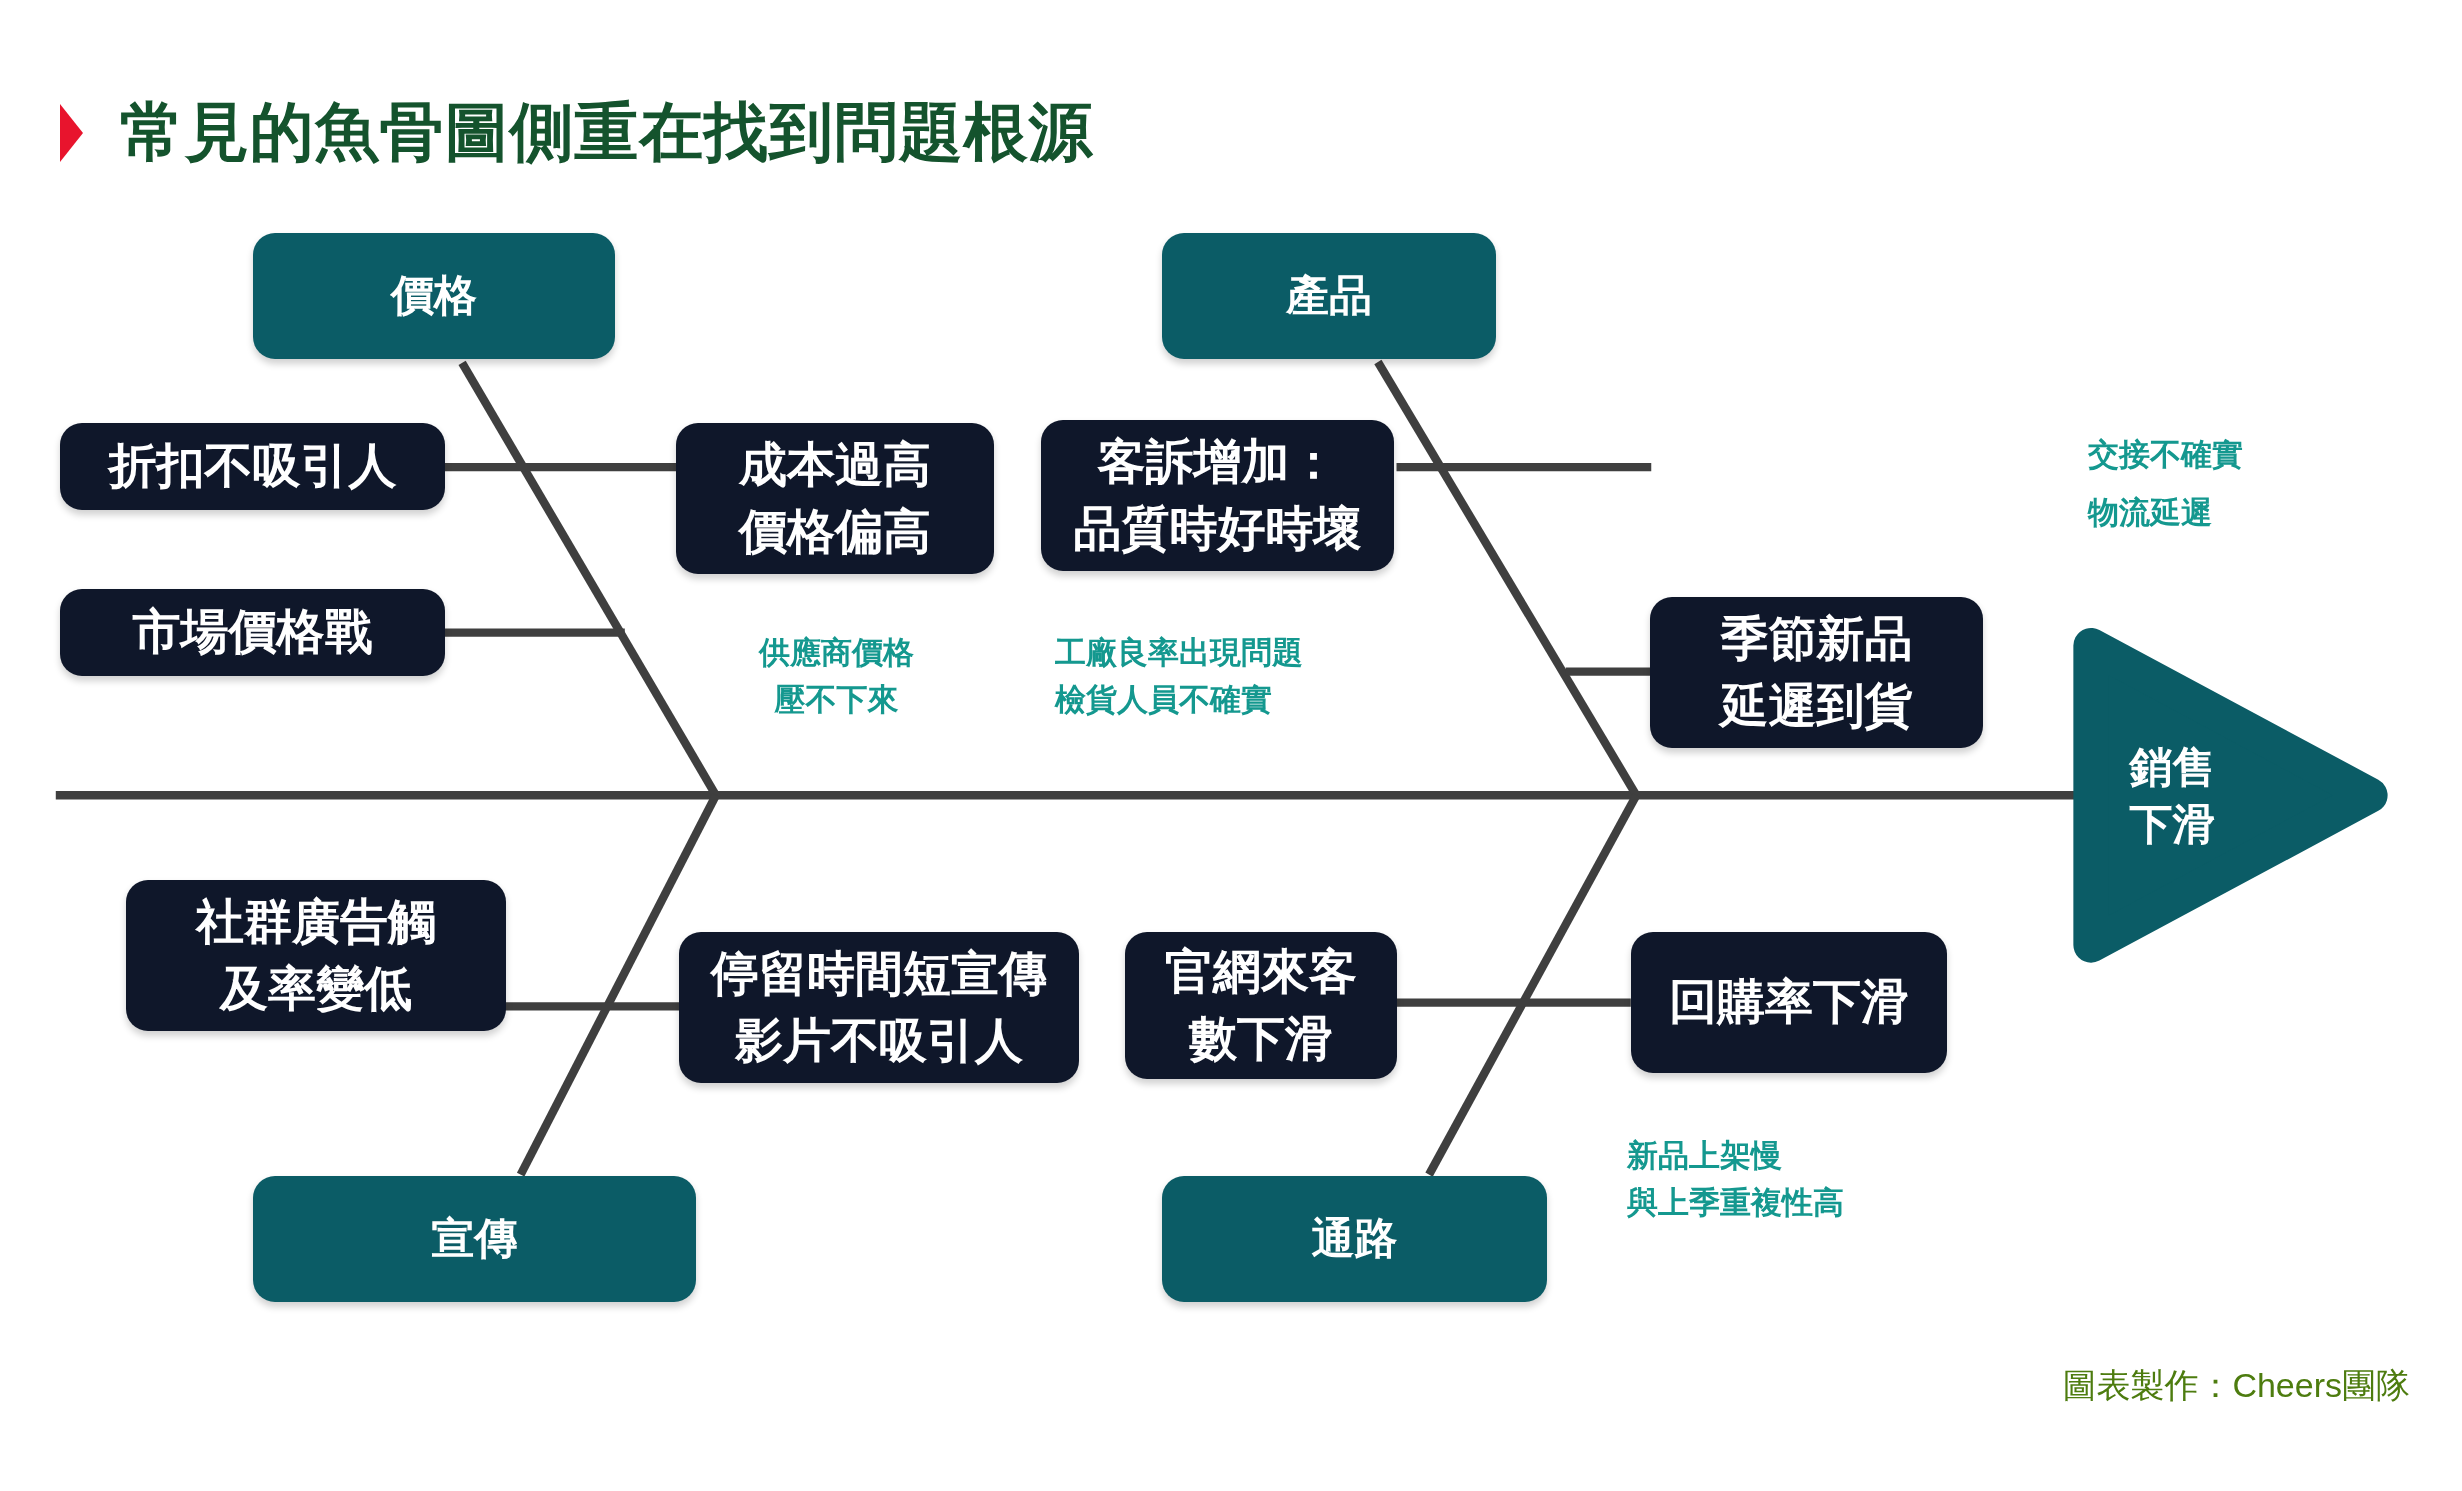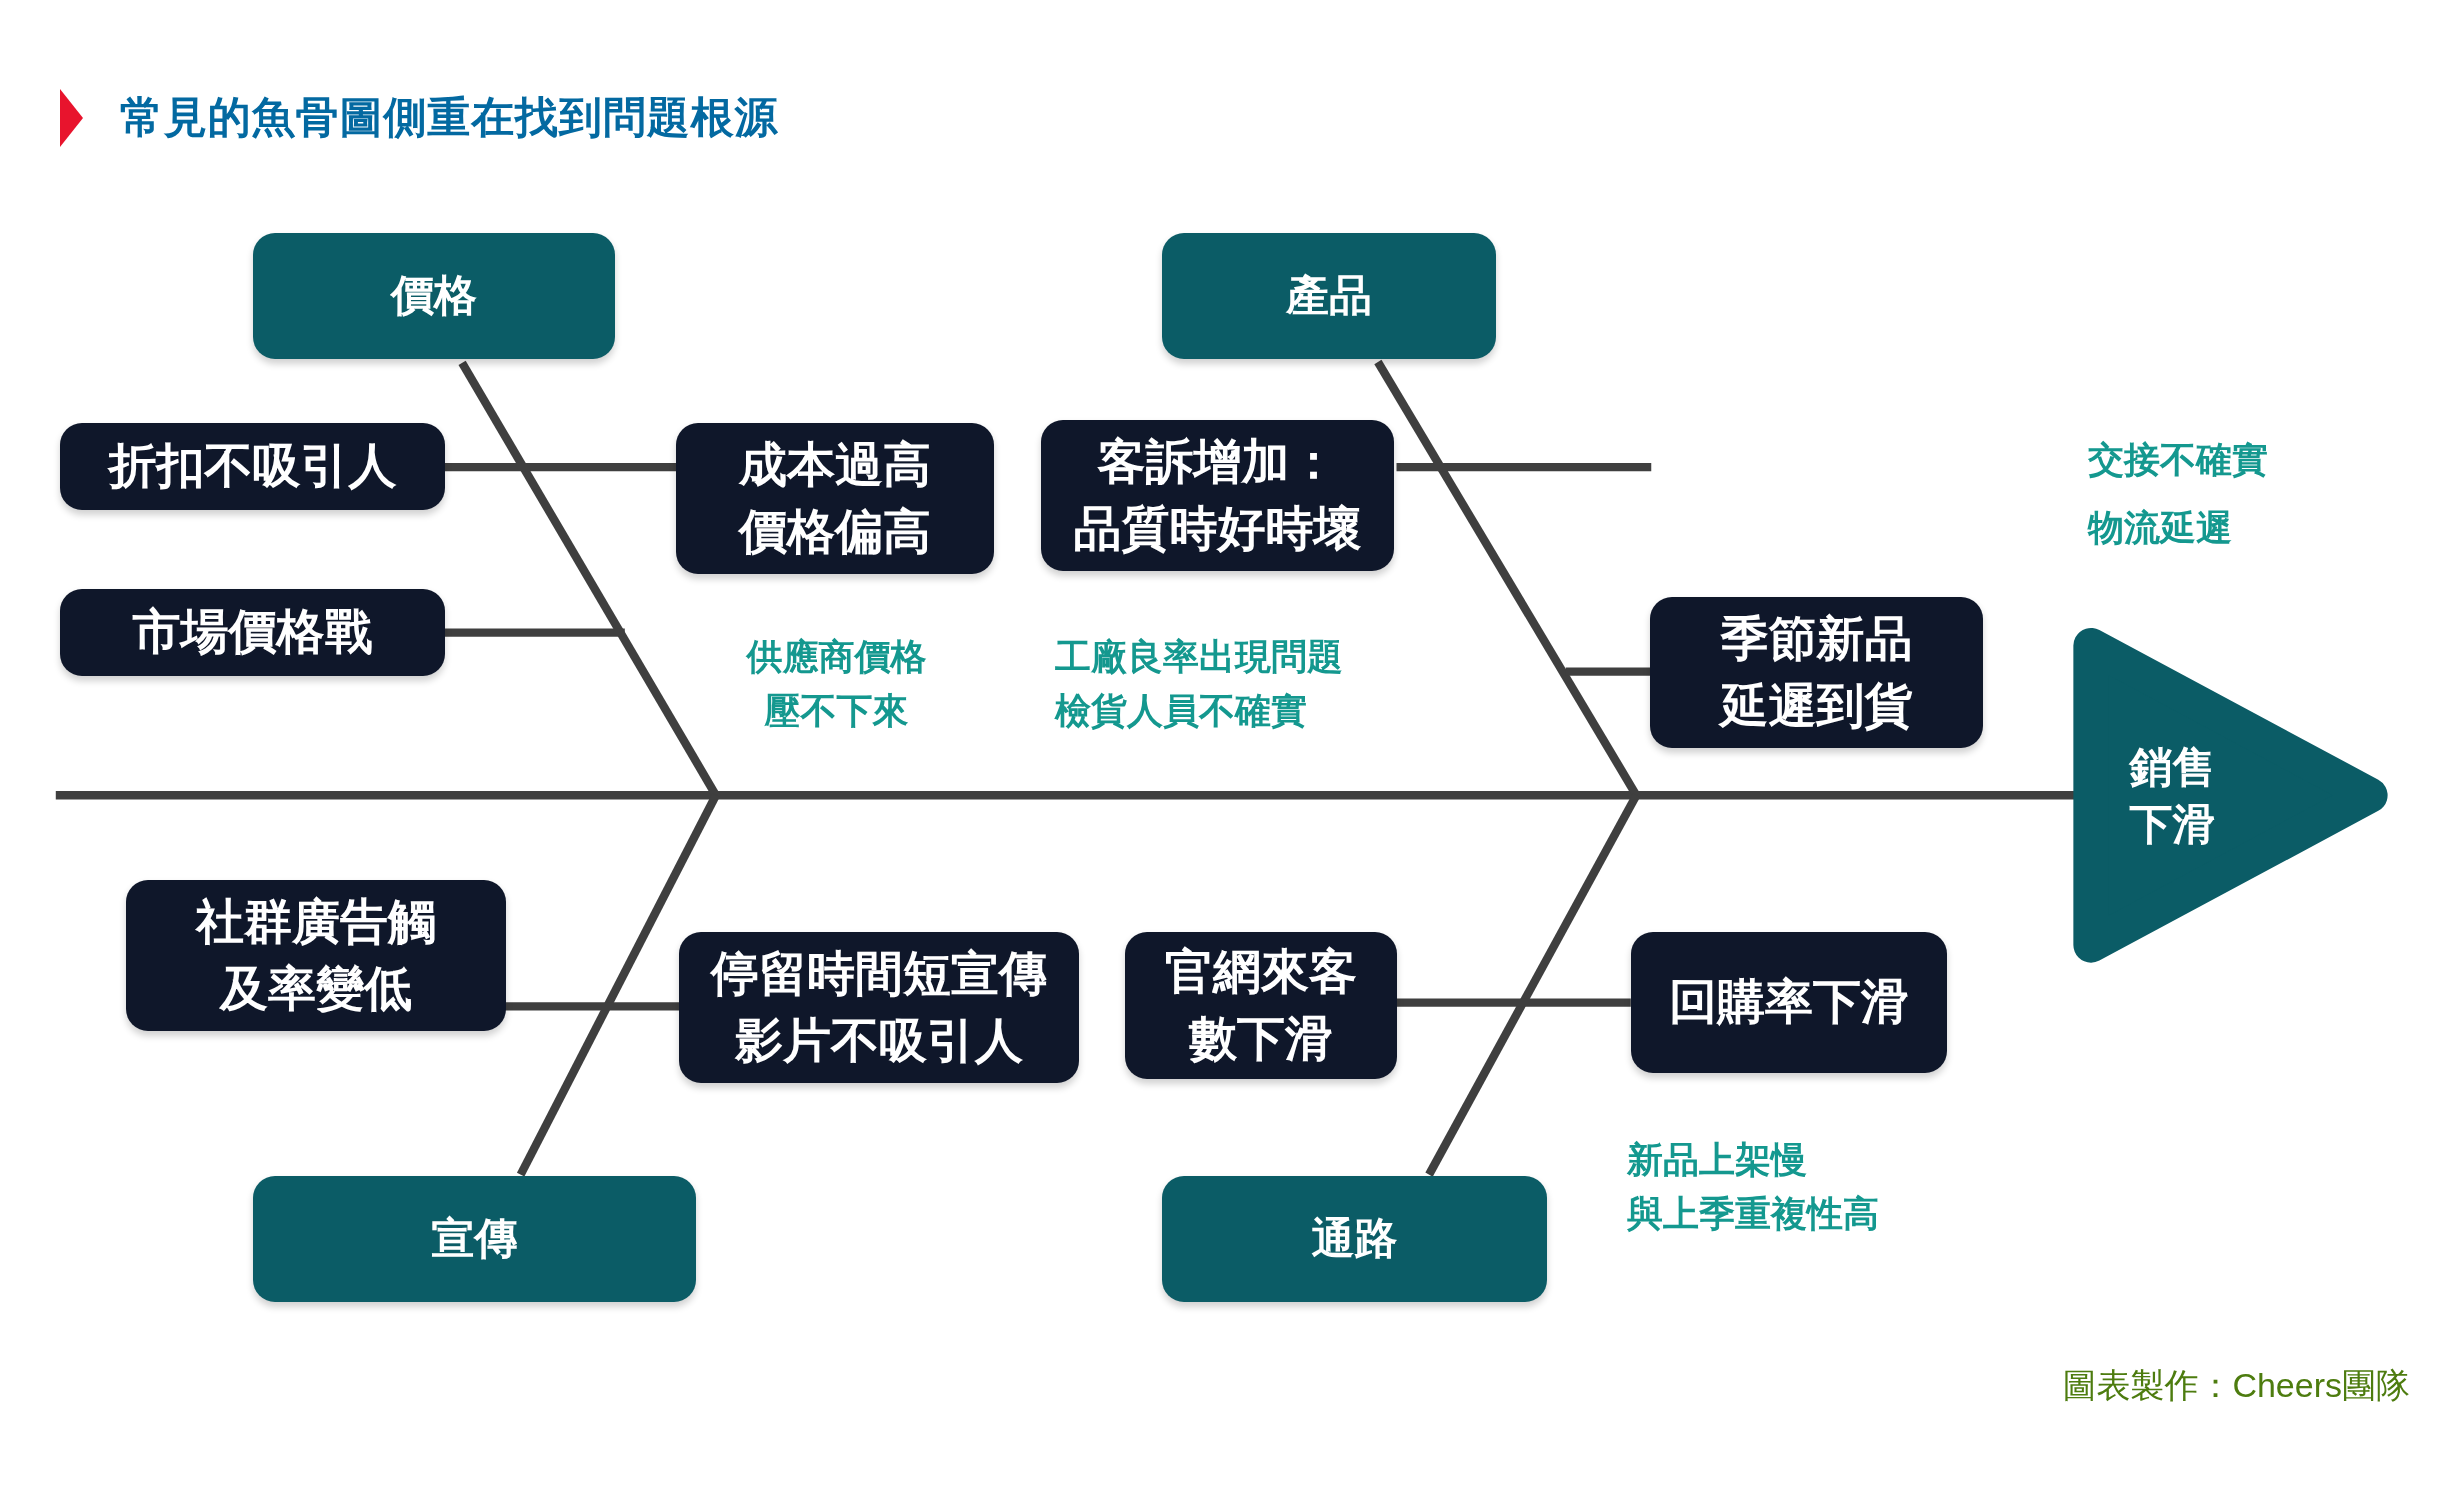--- a/index.html
+++ b/index.html
@@ -19,23 +19,23 @@
     display: flex; align-items: center;
   }
   .red-marker {
     width: 0; height: 0;
     border-top: 29px solid transparent;
     border-bottom: 29px solid transparent;
     border-left: 23px solid #e8142d;
     margin-right: 37px;
   }
   .page-title {
-    font-size: 43px;
+    font-size: 64px;
     font-weight: bold;
-    color: #0369a1;
+    color: #14532d;
     letter-spacing: 0.9px;
     white-space: nowrap;
   }
 
   .box {
     position: absolute;
     display: flex; align-items: center; justify-content: center;
     text-align: center;
     color: #ffffff;
     font-weight: bold;
@@ -44,21 +44,21 @@
     box-shadow: 0 4.6px 7.4px rgba(0,0,0,0.18);
     line-height: 1.38;
   }
   .box.dark  { background: #0b5c66; font-size: 43px; }
   .box.light { background: #0f172a; font-size: 48px; }
 
   .annotation {
     position: absolute;
     color: #14988f;
     font-weight: bold;
-    font-size: 36px;
+    font-size: 31px;
     white-space: pre-line;
     line-height: 1.5;
   }
   .annotation.centered { text-align: center; }
   .annotation.wide-gap { line-height: 1.88; }
 
   .arrow-label {
     position: absolute;
     left: 2103px; top: 739px;
     width: 139px;

